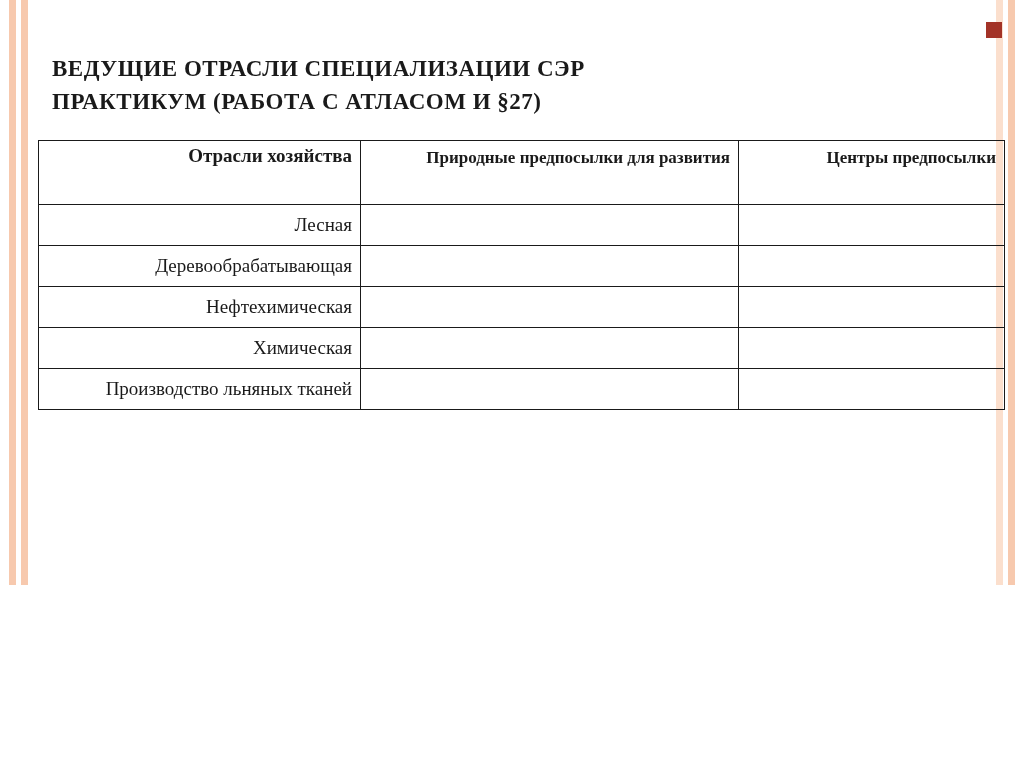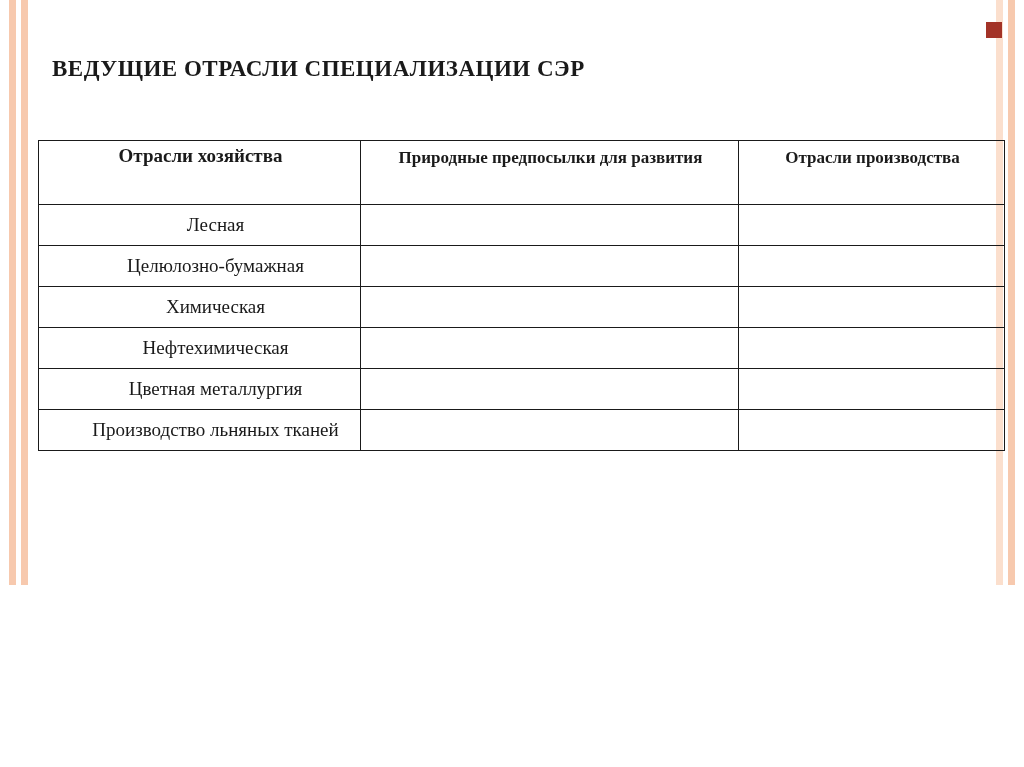--- a/index.html
+++ b/index.html
@@ -78,21 +78,21 @@
     border-collapse: collapse;
     table-layout: fixed;
     font-size: 19px;
   }
   .spec-table col.c1 { width: 322px; }
   .spec-table col.c2 { width: 378px; }
   .spec-table col.c3 { width: 266px; }
   .spec-table th, .spec-table td {
     border: 1px solid #1a1a1a;
     padding: 4px 8px 4px 10px;
-    text-align: center;
+    text-align: right;
     overflow: hidden;
   }
   .spec-table thead th {
     height: 52px;
     vertical-align: top;
     font-weight: bold;
   }
   .spec-table thead th.h2, .spec-table thead th.h3 {
     font-size: 17px;
     padding-top: 7px;
@@ -112,58 +112,54 @@
   <div class="stripe stripe-left-2"></div>
   <div class="stripe stripe-right-2"></div>
   <div class="stripe stripe-right-1"></div>
 
   <div class="accent-square-top"></div>
   <div class="accent-square-bottom"></div>
   <div class="accent-circle"></div>
 
   <div class="title">
     <div>ВЕДУЩИЕ ОТРАСЛИ СПЕЦИАЛИЗАЦИИ СЭР</div>
+    <div>ПРАКТИКУМ (РАБОТА С АТЛАСОМ И §27)</div>
   </div>
 
   <table class="spec-table">
     <colgroup>
       <col class="c1">
         <col class="c2">
         <col class="c3">
     </colgroup>
     <thead>
       <tr>
         <th class="h1">Отрасли хозяйства</th>
         <th class="h2">Природные предпосылки для развития</th>
-        <th class="h3">Отрасли производства</th>
+        <th class="h3">Центры предпосылки</th>
       </tr>
     </thead>
     <tbody>
       <tr>
         <td>Лесная</td>
         <td></td>
         <td></td>
       </tr>
       <tr>
-        <td>Целюлозно-бумажная</td>
-        <td></td>
-        <td></td>
-      </tr>
-      <tr>
-        <td>Химическая</td>
+        <td>Деревообрабатывающая</td>
         <td></td>
         <td></td>
       </tr>
       <tr>
         <td>Нефтехимическая</td>
         <td></td>
         <td></td>
       </tr>
       <tr>
-        <td>Цветная металлургия</td>
+        <td>Химическая</td>
         <td></td>
         <td></td>
       </tr>
       <tr>
         <td>Производство льняных тканей</td>
         <td></td>
         <td></td>
       </tr>
     </tbody>
   </table>

